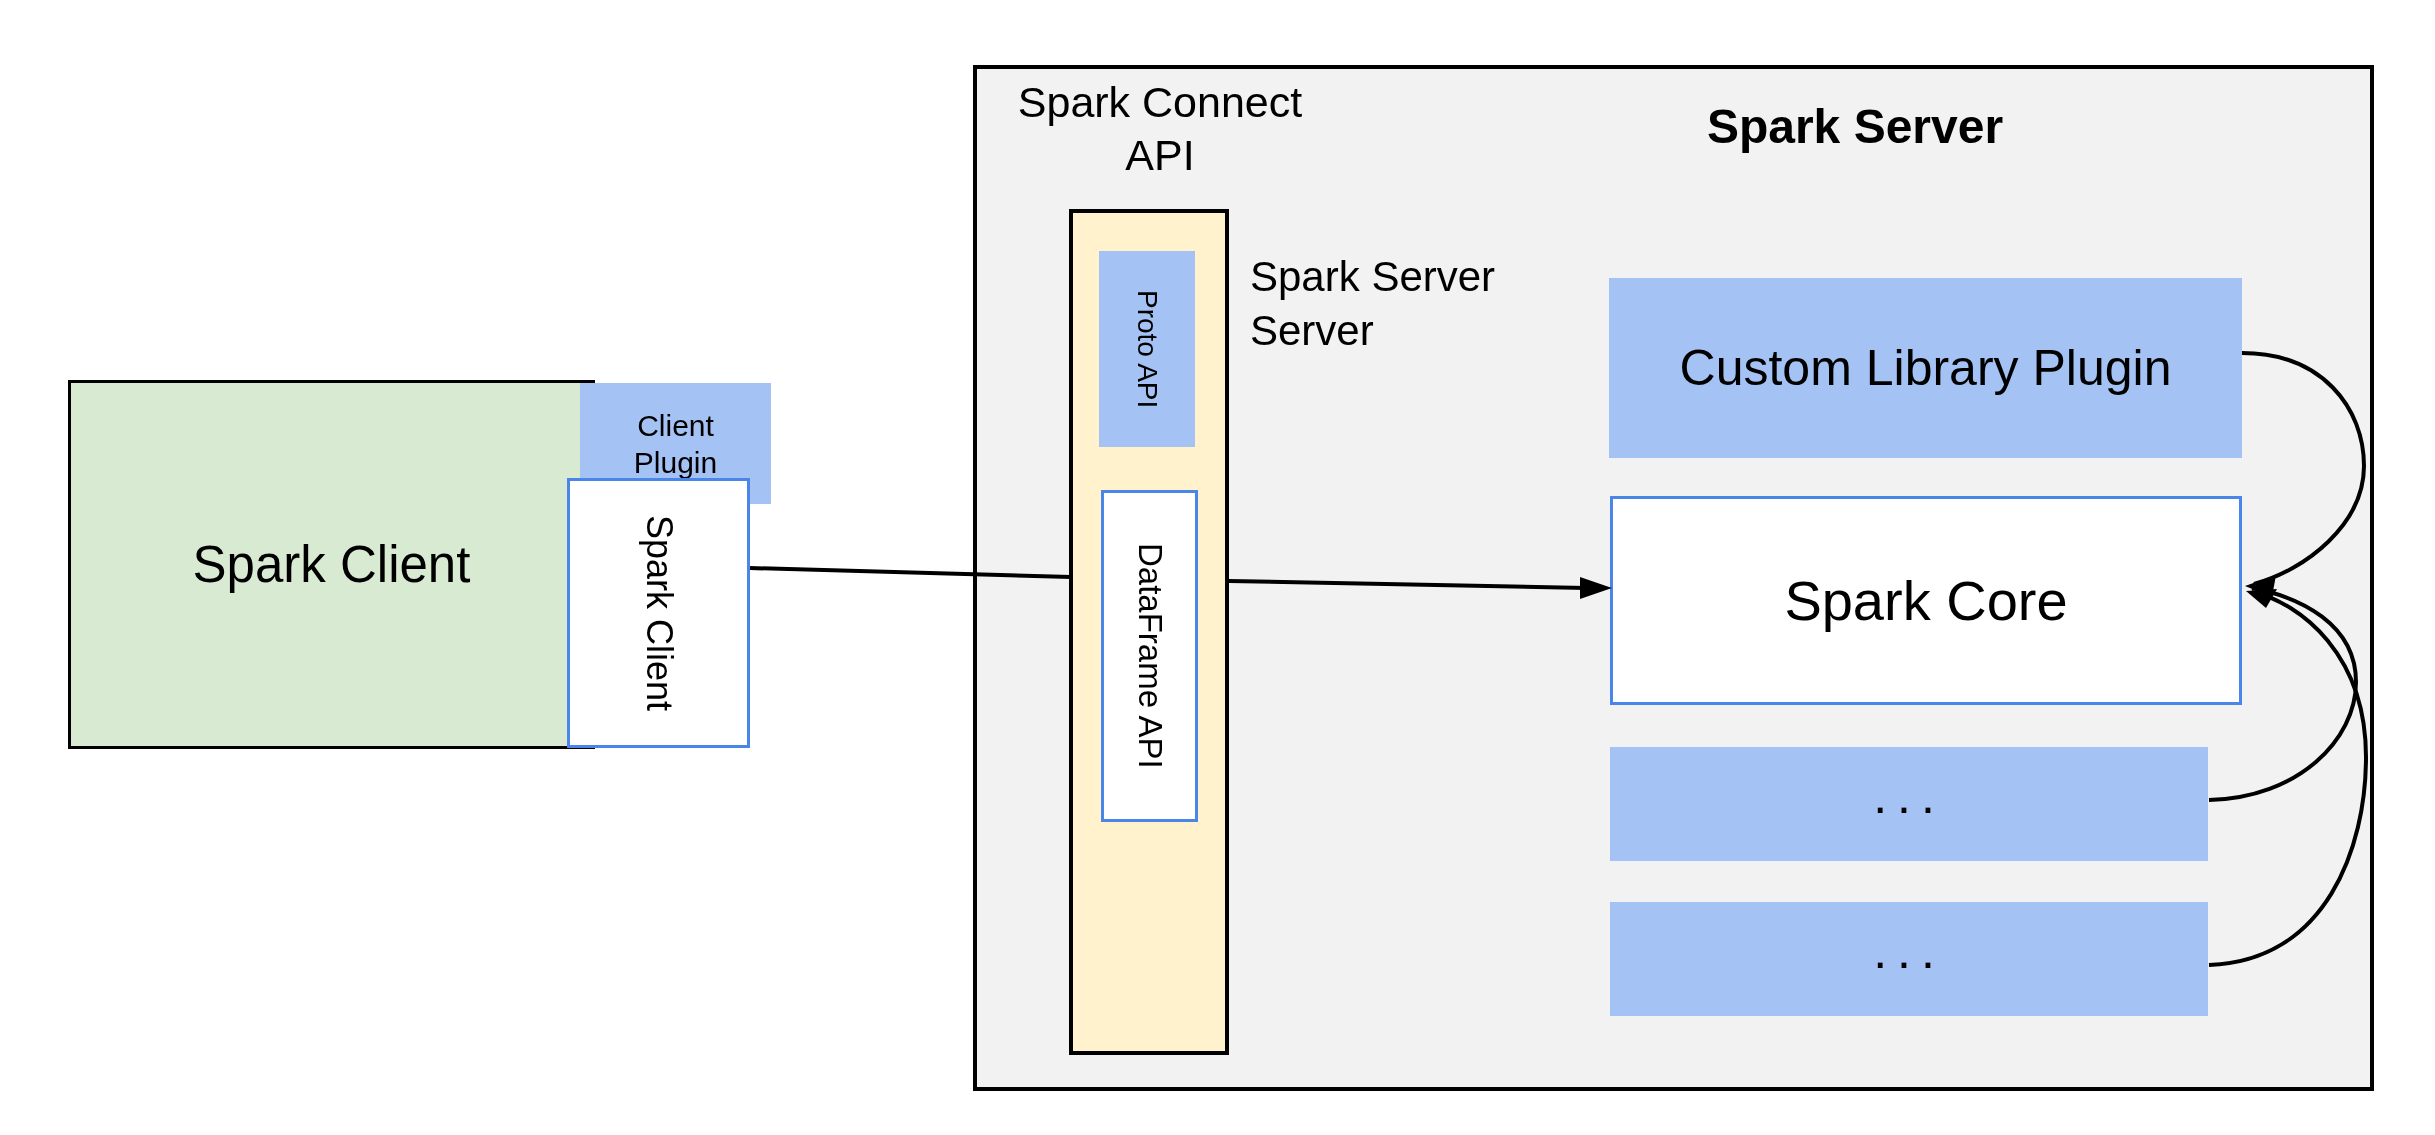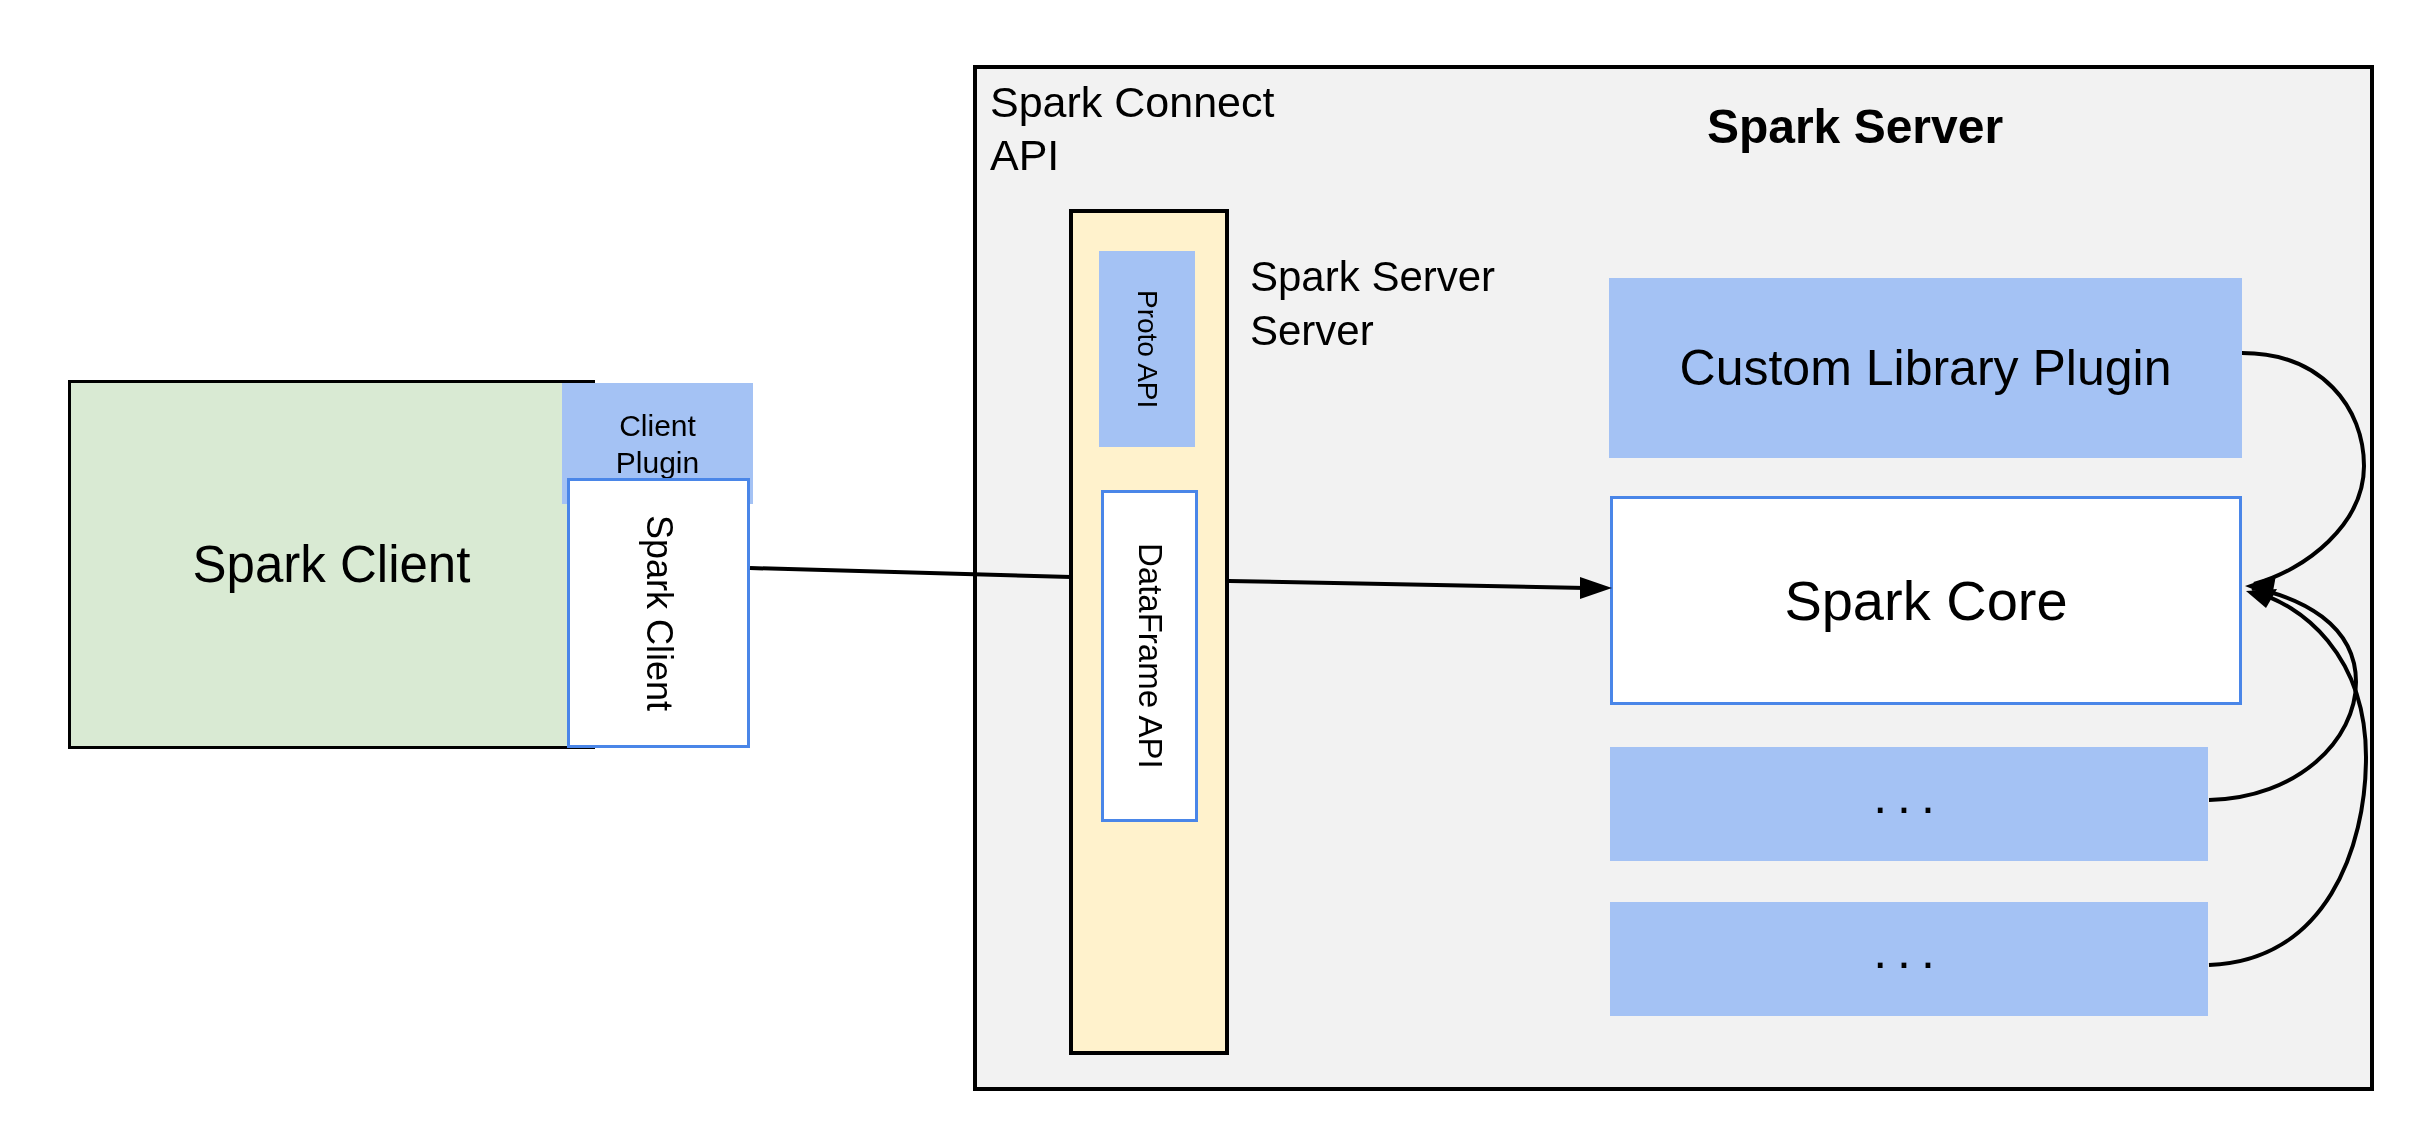--- a/index.html
+++ b/index.html
@@ -8,28 +8,28 @@
   }
   html,body{margin:0;padding:0;background:#ffffff;}
   body{font-family:"Liberation Sans","DejaVu Sans",sans-serif;color:var(--ink);}
   #stage{position:relative;width:2435px;height:1135px;background:#ffffff;overflow:hidden;}
   .abs{position:absolute;box-sizing:border-box;}
   .center{display:flex;align-items:center;justify-content:center;text-align:center;}
   .vtext{writing-mode:vertical-rl;}
   
   .client-app{left:68px;top:380px;width:527px;height:369px;background:var(--green-fill);
     border:3px solid #000;font-size:51px;line-height:66px;}
-  .client-package{left:562px;top:383px;width:191px;height:121px;background:var(--blue-fill);
+  .client-package{left:580px;top:383px;width:191px;height:121px;background:var(--blue-fill);
     font-size:30px;line-height:37px;}
   .spark-client{left:567px;top:478px;width:183px;height:270px;background:#fff;
     border:3px solid var(--blue-border);font-size:36px;}
   
   .server-box{left:973px;top:65px;width:1401px;height:1026px;background:var(--gray-fill);
     border:4px solid #000;}
-  .connect-api-label{left:990px;top:76px;width:340px;font-size:43px;line-height:53px;}
+  .connect-api-label{left:990px;top:76px;width:340px;font-size:43px;line-height:53px;text-align:center;}
   .server-title{left:1660px;top:99px;width:390px;font-size:48px;font-weight:bold;text-align:center;}
   .bridge{left:1069px;top:209px;width:160px;height:846px;background:var(--tan-fill);border:4px solid #000;}
   .proto{left:1099px;top:251px;width:96px;height:196px;background:var(--blue-fill);font-size:28px;}
   .dataframe{left:1101px;top:490px;width:97px;height:332px;background:#fff;
     border:3px solid var(--blue-border);font-size:33px;}
   .server-lib-label{left:1250px;top:250px;width:330px;font-size:42px;line-height:54px;text-align:left;}
   .plugin{left:1609px;top:278px;width:633px;height:180px;background:var(--blue-fill);font-size:50px;}
   .core{left:1610px;top:484px;width:632px;height:209px;background:#fff;
     border:3px solid var(--blue-border);font-size:56px;margin-top:12px;}
   .slot1{left:1610px;top:747px;width:598px;height:114px;background:var(--blue-fill);}

